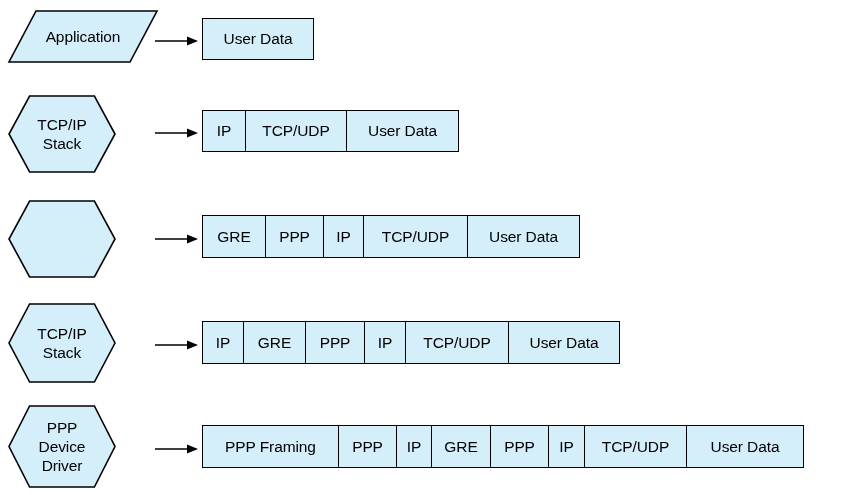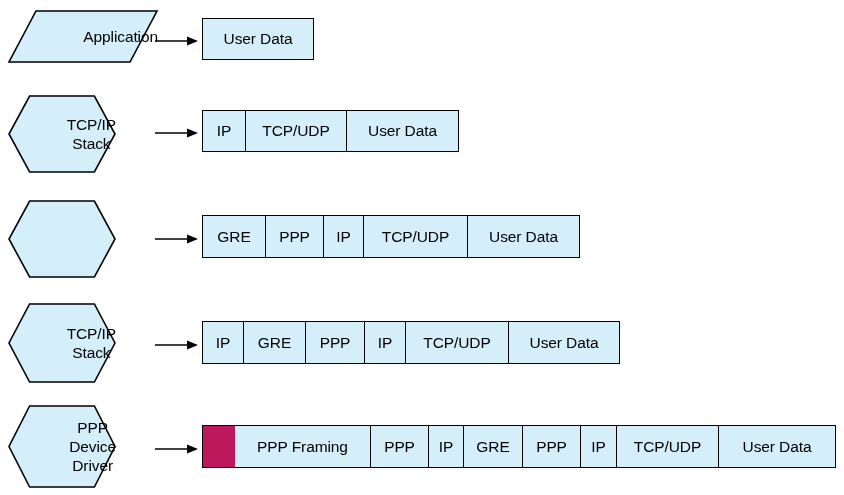--- a/index.html
+++ b/index.html
@@ -29,21 +29,21 @@
     left: 0;
     width: 844px;
   }
 
   
   .stage {
     position: absolute;
     left: 8px;
     display: flex;
     align-items: center;
-    justify-content: flex-end;
+    justify-content: center;
   }
   .stage svg {
     position: absolute;
     left: 0;
     top: 0;
     overflow: visible;
   }
   .stage-label {
     position: relative;
     z-index: 2;
@@ -62,21 +62,21 @@
     width: 44px;
     height: 12px;
   }
 
   
   .packet {
     position: absolute;
     left: 202px;
     display: flex;
     border: 1.6px solid #000000;
-    background: #be185d;
+    background: #0f172a;
     box-sizing: border-box;
   }
   .cell {
     background: #d4eefa;
     border-right: 1.6px solid #000000;
     box-sizing: border-box;
     display: flex;
     align-items: center;
     justify-content: center;
     font-size: 15.5px;
@@ -171,21 +171,21 @@
           <polygon points="21.6,1 86.4,1 107,41.5 86.4,82 21.6,82 1,41.5" fill="#d4eefa" stroke="#000000" stroke-width="1.6" stroke-linejoin="miter"></polygon>
         </svg>
         <div class="stage-label">PPP
 Device
 Driver</div>
       </div>
       <div class="arrow" style="top: 440.5px;"><svg width="44" height="12" viewBox="0 0 44 12">
           <line x1="0" y1="6" x2="33" y2="6" stroke="#000000" stroke-width="1.4"></line>
           <polygon points="32,1.5 43,6 32,10.5" fill="#000000"></polygon>
         </svg></div>
-      <div class="packet" style="top: 425px; height: 43px; padding-left: 32px;">
+      <div class="packet" style="top: 425px; height: 43px;">
         <div class="cell" style="width: 136px;">PPP Framing</div>
         <div class="cell" style="width: 58px;">PPP</div>
         <div class="cell" style="width: 35px;">IP</div>
         <div class="cell" style="width: 59px;">GRE</div>
         <div class="cell" style="width: 58px;">PPP</div>
         <div class="cell" style="width: 36px;">IP</div>
         <div class="cell" style="width: 102px;">TCP/UDP</div>
         <div class="cell" style="width: 116px;">User Data</div>
       </div>
     </div>

